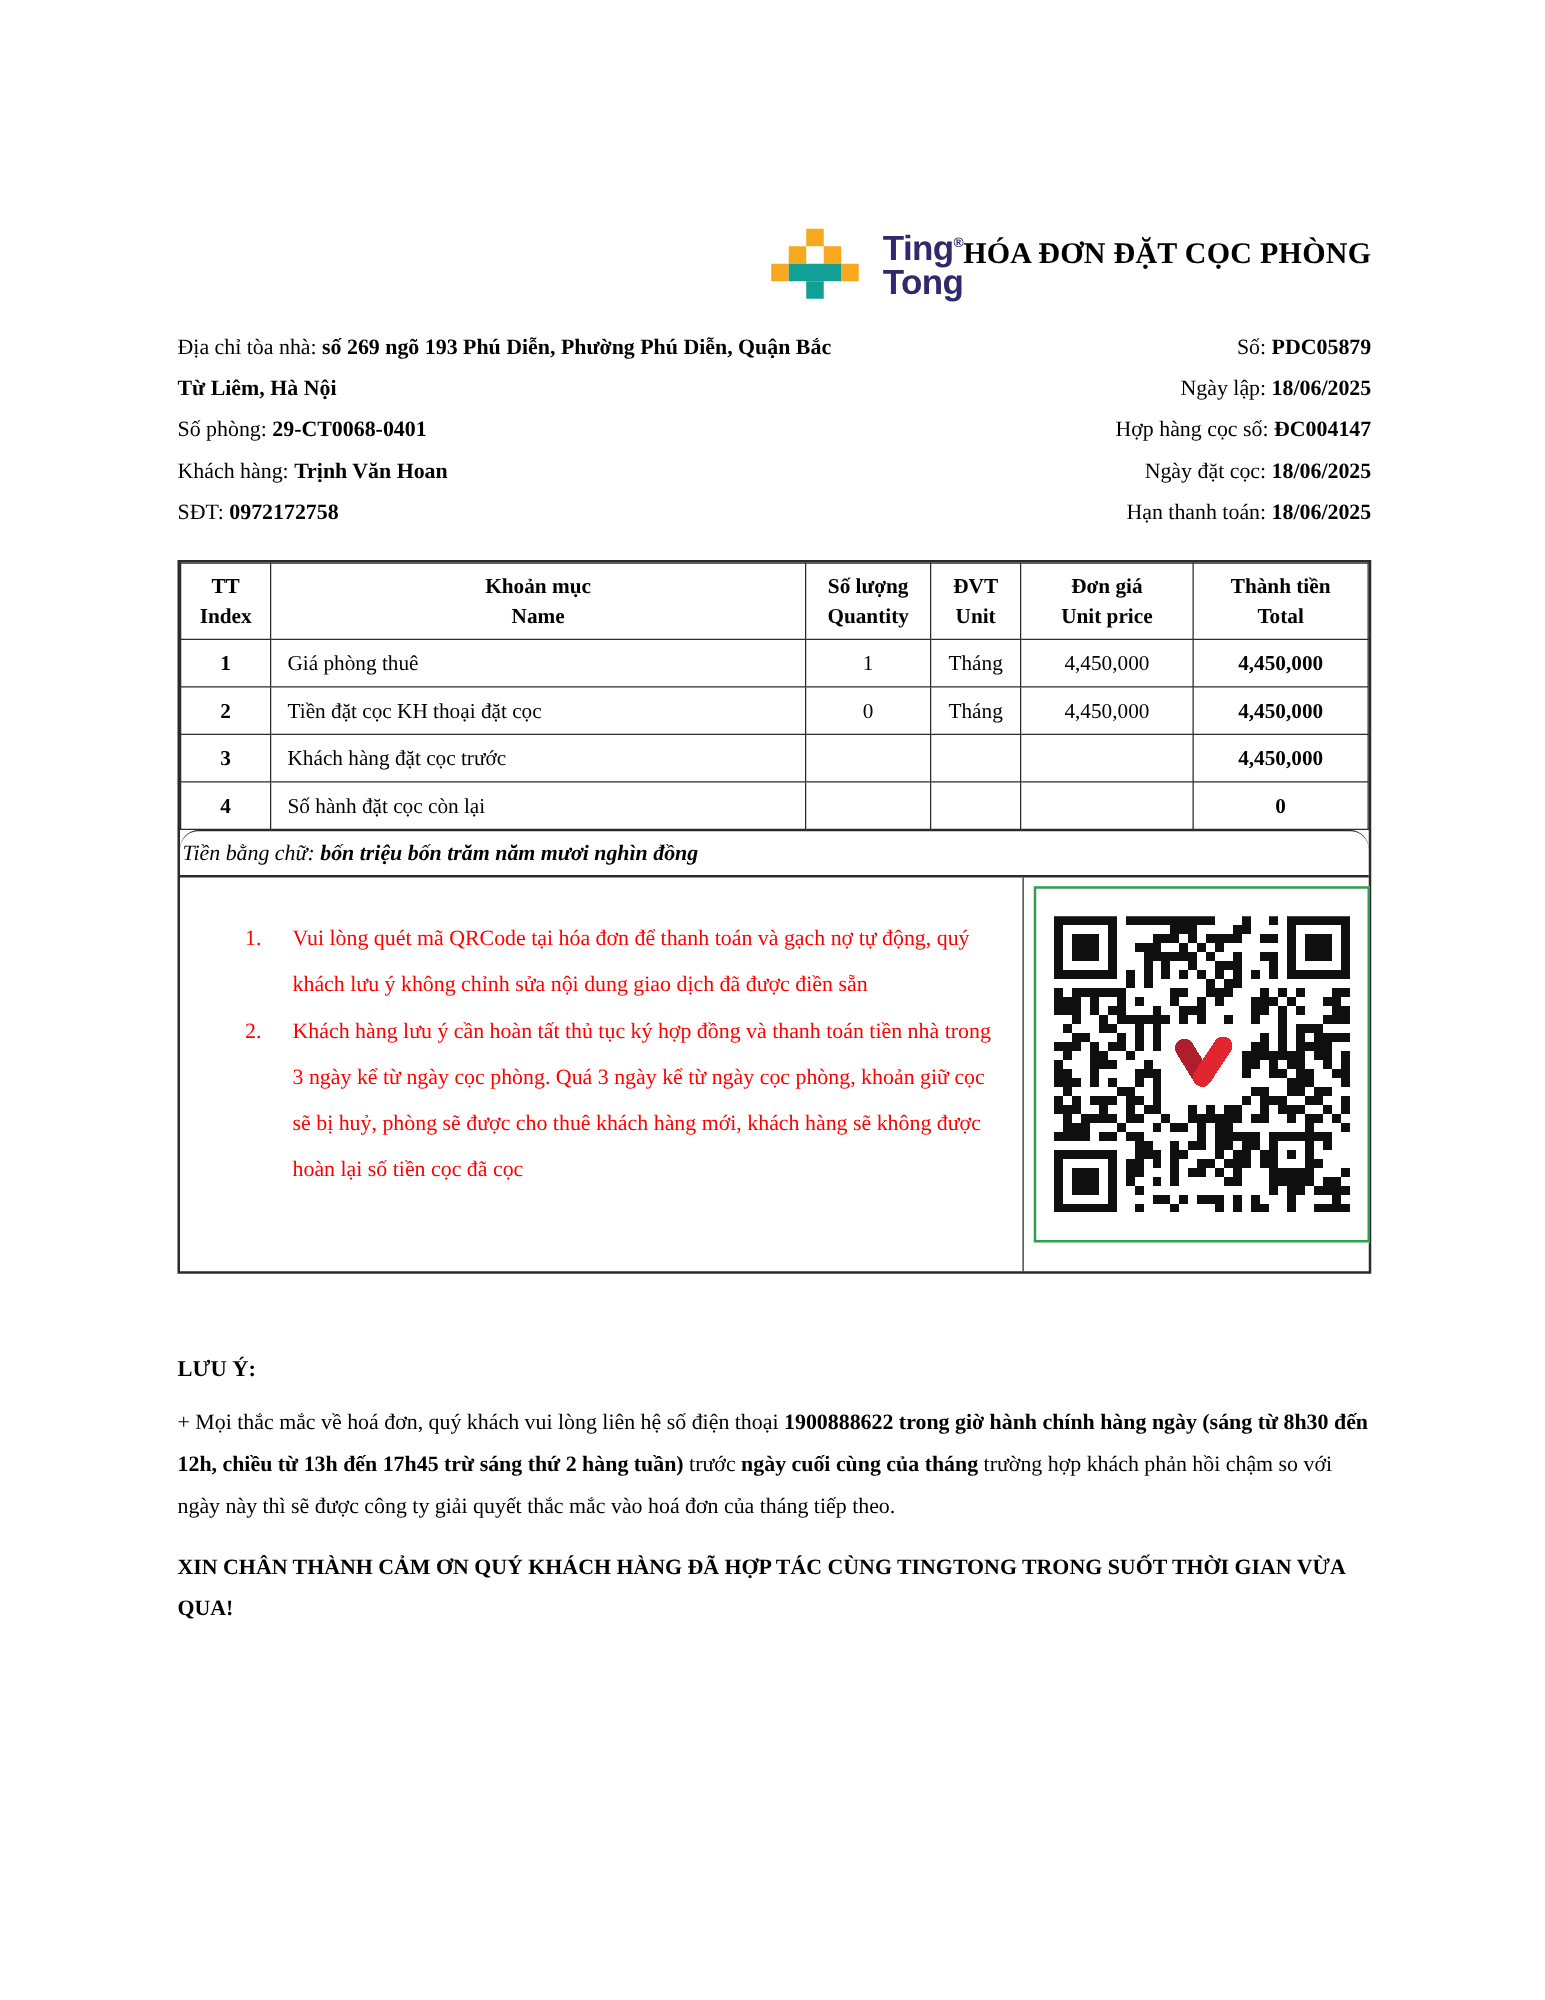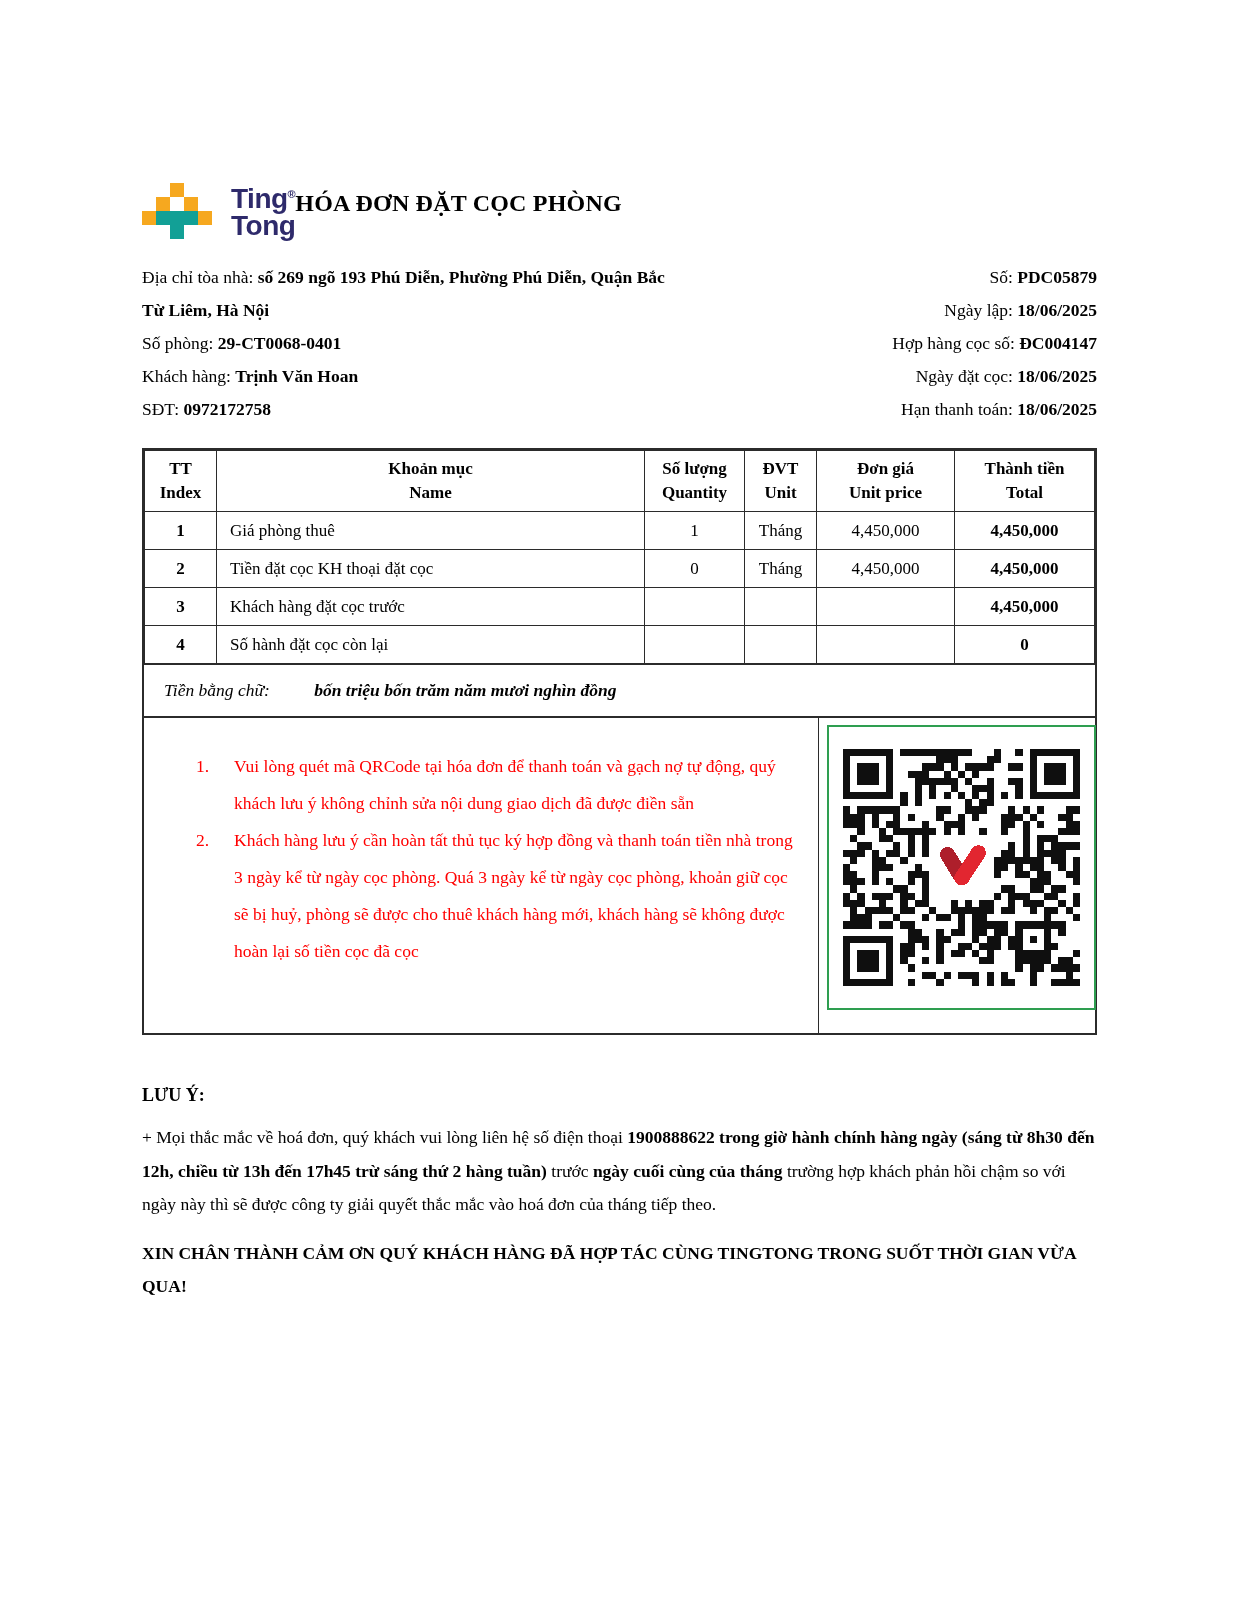--- a/index.html
+++ b/index.html
@@ -8,21 +8,21 @@
   }
   *{box-sizing:border-box;}
   html,body{margin:0;padding:0;}
   body{
     width:1236px;height:1600px;background:#ffffff;color:#000;
     font-family:"Liberation Serif","DejaVu Serif",serif;
   }
   .page{position:relative;width:1236px;height:1600px;overflow:hidden;background:#fff;}
 
   
-  .header{position:absolute;top:183px;left:142px;width:955px;display:flex;justify-content:flex-start;align-items:flex-start;}
+  .header{position:absolute;top:183px;left:142px;width:955px;display:flex;justify-content:flex-end;align-items:flex-start;}
   .logo{display:flex;align-items:flex-start;}
   .logo-icon{position:relative;width:70px;height:56px;flex:0 0 70px;}
   .logo-icon .cell{position:absolute;width:14px;height:14px;}
   .cell.y1{left:28px;top:0;background:var(--yellow);}
   .cell.y2{left:14px;top:14px;background:var(--yellow);}
   .cell.y3{left:42px;top:14px;background:var(--yellow);}
   .cell.y4{left:0;top:28px;background:var(--yellow);}
   .cell.y5{left:56px;top:28px;background:var(--yellow);}
   .cell.t1{left:14px;top:28px;width:42px;background:var(--teal);}
   .cell.t2{left:28px;top:42px;background:var(--teal);}
@@ -42,22 +42,22 @@
 
   
   .doc-table{position:absolute;top:448px;left:142px;width:955px;border:2px solid var(--line);background:#fff;}
   table.items{width:100%;border-collapse:collapse;table-layout:fixed;font-size:17px;}
   table.items th,table.items td{border:1.5px solid var(--line);text-align:center;padding:0 4px;}
   table.items th{height:61px;font-weight:bold;line-height:24px;text-align:center;}
   table.items td{height:38px;}
   table.items td.name{text-align:left;padding-left:13px;}
   table.items td.idx,table.items td.total{font-weight:bold;}
 
-  .words-row{border-top:1.5px solid var(--line);height:52px;display:flex;align-items:center;padding-left:20px;font-style:italic;font-size:17.5px;}
-  .words-row .val{font-weight:bold;margin-left:40px;}
+  .words-row{border-top:1.5px solid var(--line);height:36px;display:flex;align-items:center;padding-left:2px;font-style:italic;font-size:17.5px;border-radius:15px;}
+  .words-row .val{font-weight:bold;}
 
   .notes-row{border-top:2px solid var(--line);display:flex;height:317px;}
   .notes-left{width:674px;flex:0 0 674px;padding:30px 10px 0 10px;}
   .notes-right{flex:1;border-left:1.5px solid var(--line);position:relative;}
 
   ol.red-list{color:var(--red);margin:0;padding:0 6px 0 80px;font-size:17.5px;line-height:37px;counter-reset:n;}
   ol.red-list li{list-style:none;counter-increment:n;position:relative;}
   ol.red-list li::before{content:counter(n) ".";position:absolute;left:-38px;}
 
   .bank-info{margin-top:17px;font-size:17.5px;line-height:33px;max-width:640px;padding-left:2px;}

